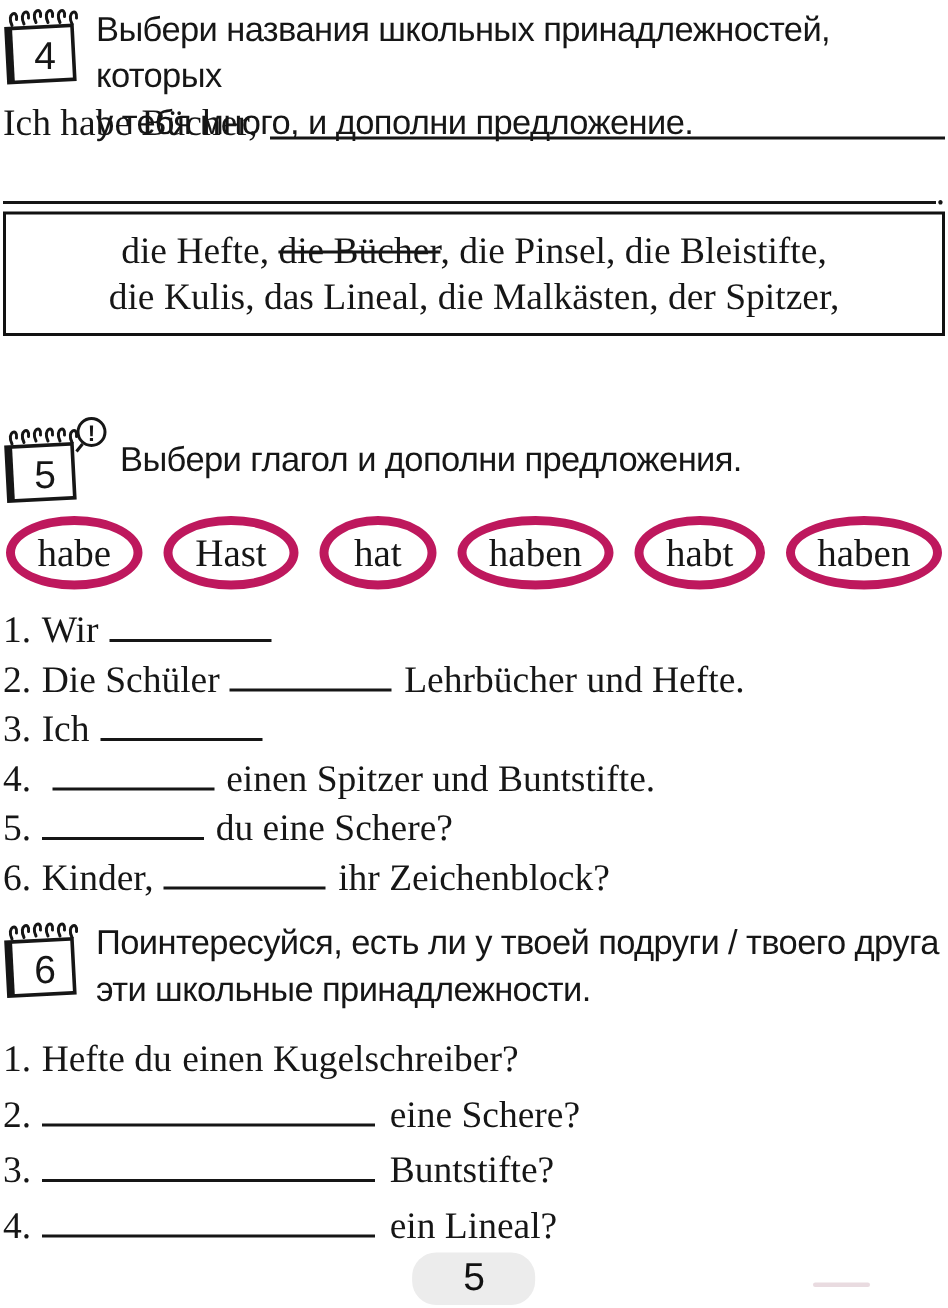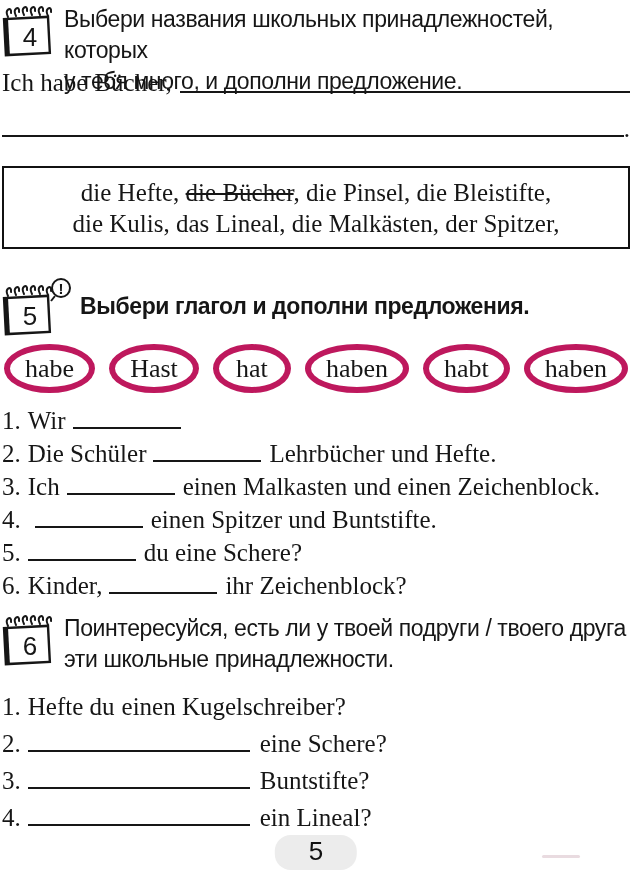--- a/index.html
+++ b/index.html
@@ -31,21 +31,21 @@
     display:inline-block;
     border-bottom:2px solid #161616;
     height:20px;
     vertical-align:baseline;
   }
   .blank.grow { flex:1 1 auto; margin-left:8px; }
   .blank-sm { width:108px; margin:0 8px 0 7px; }
   .blank-lg { width:222px; margin:0 10px 0 7px; }
   
   .wordbox {
-    position:absolute; top:166px; left:2px; right:2px;
+    position:absolute; top:141px; left:2px; right:2px;
     border:2px solid #111;
     padding:9px 6px 8px 6px;
     text-align:center;
     font-size:25px; line-height:31px;
   }
   .struck { text-decoration:line-through; text-decoration-thickness:2px; margin-left:0.25em; }
   
   .ovals {
     position:absolute; top:344px; left:4px; right:4px;
     display:flex; justify-content:space-between; align-items:center;
@@ -142,21 +142,21 @@
         <path d="M55 18 L51 23" stroke="#161616" stroke-width="2" fill="none"></path>
         <text x="61" y="16" text-anchor="middle" font-size="15" font-weight="bold" font-family="Liberation Sans, sans-serif" fill="#161616">!</text>
       </g>
       <g transform="rotate(-3 27 38)">
         <rect x="5" y="19" width="44" height="36" fill="#fff" stroke="#161616" stroke-width="2.4"></rect>
         <rect x="5" y="19" width="4" height="36" fill="#161616"></rect>
       </g>
       <text x="30" y="47" text-anchor="middle" font-size="26" font-family="Liberation Sans, sans-serif" fill="#161616">5</text>
     </svg>
   </div>
-  <div class="instr" style="margin-top:13px; width:540px;font-weight:bold;">
+  <div class="instr" style="margin-top:13px; width:540px;">
     <div>Выбери глагол и дополни предложения.</div>
   </div>
 </div>
 
 <div class="ovals">
   <div class="oval">
       <span>habe</span>
     </div>
   <div class="oval">
       <span>Hast</span>
@@ -184,21 +184,20 @@
   <div class="line">
     <span class="num">2.</span>
     <span>Die Schüler</span>
     <span class="blank blank-sm"></span>
     <span>Lehrbücher und Hefte.</span>
   </div>
   <div class="line">
     <span class="num">3.</span>
     <span>Ich</span>
     <span class="blank blank-sm"></span>
-    <span>einen Malkasten und einen Zeichenblock.</span>
   </div>
   <div class="line">
     <span class="num">4.</span>
     <span class="blank blank-sm"></span>
     <span>einen Spitzer und Buntstifte.</span>
   </div>
   <div class="line">
     <span class="num">5.</span>
     <span></span>
     <span class="blank blank-sm" style="margin-left:0;"></span>

